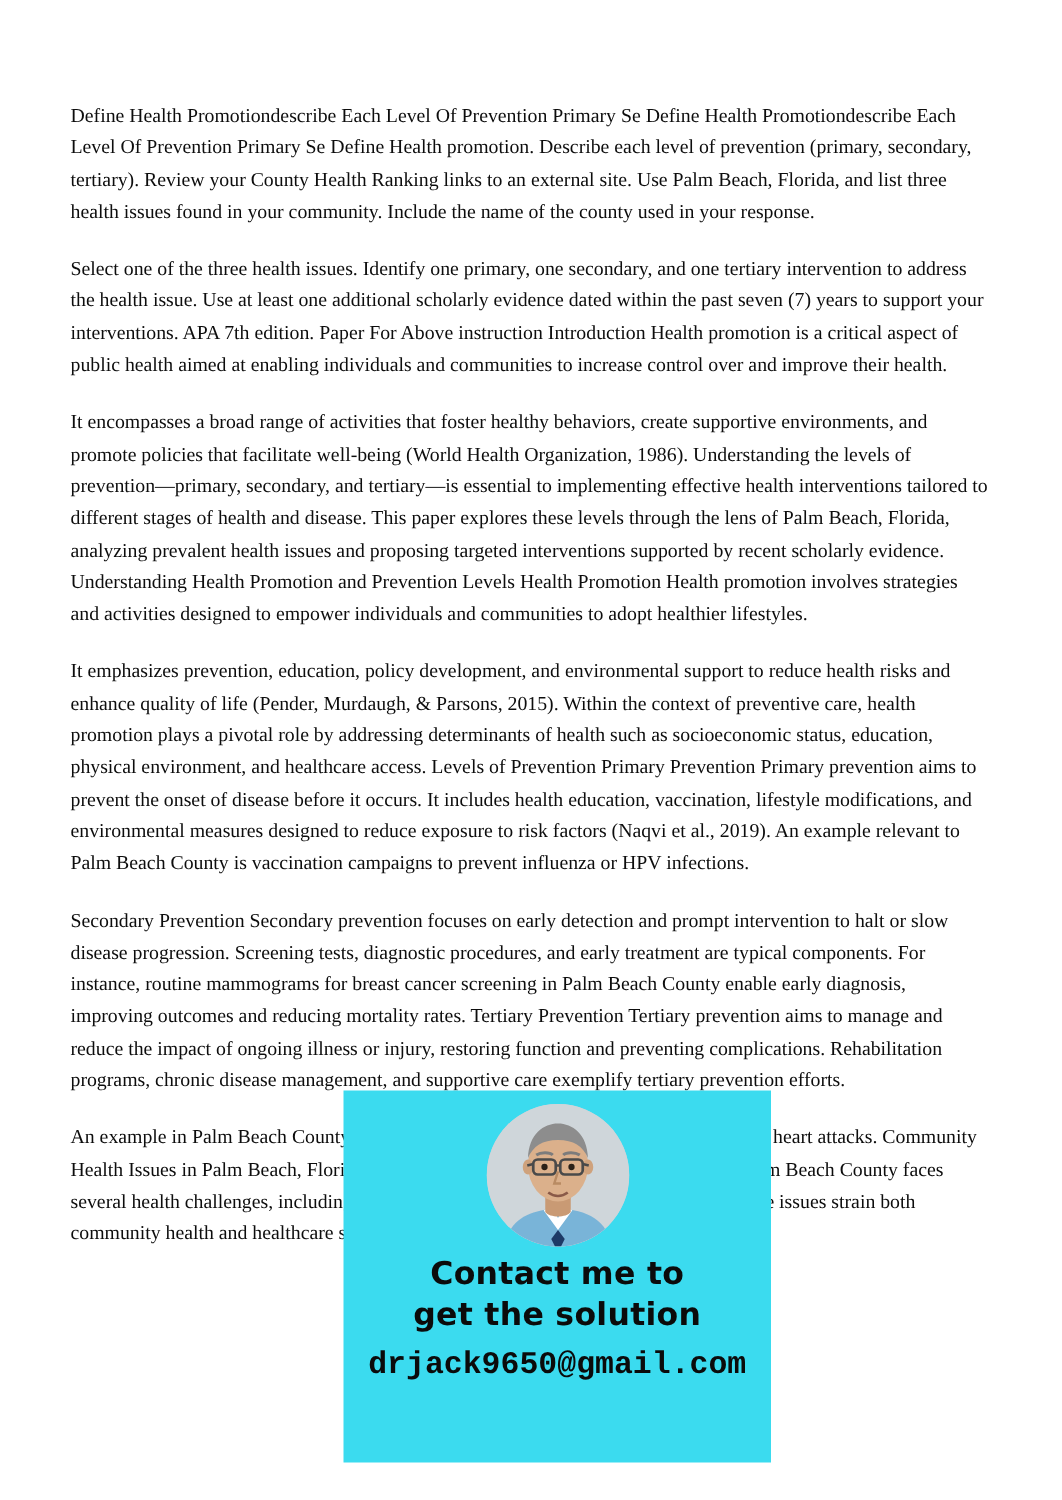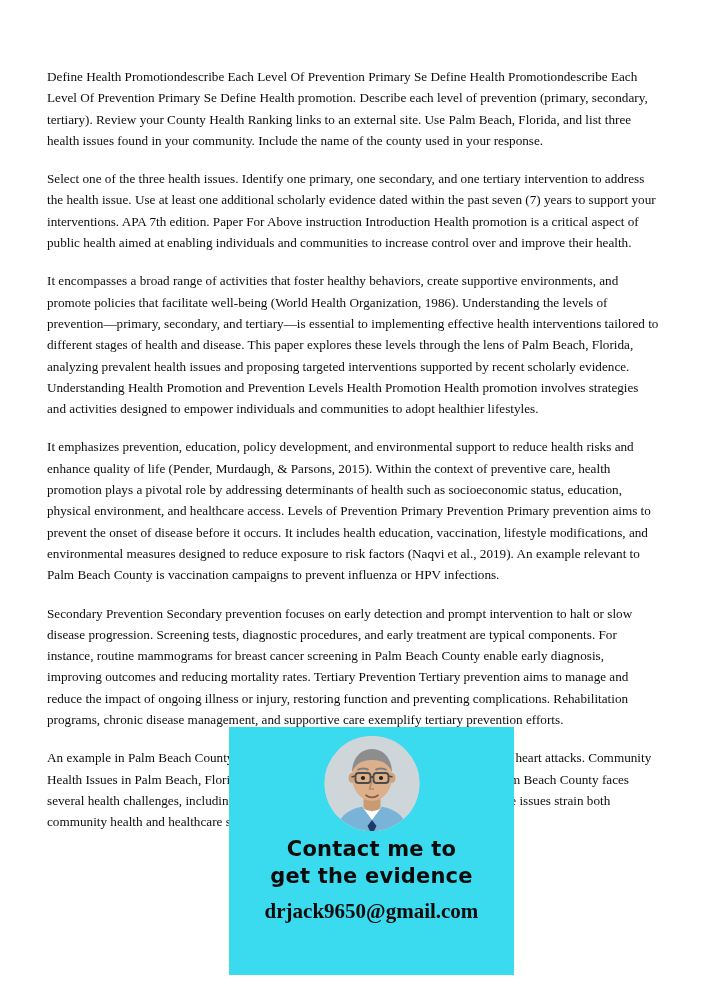--- a/index.html
+++ b/index.html
@@ -73,21 +73,21 @@
     color: #0b0b0b;
     letter-spacing: 0.2px;
   }
   .overlay-line1 { top: 110px; font-size: 21px; }
   .overlay-line2 { top: 137px; font-size: 21px; }
   .overlay-email {
     position: absolute;
     left: 0;
     top: 172px;
     width: 100%;
-    font-family: Liberation Serif, serif;
+    font-family: Liberation Mono, monospace;
     font-weight: bold;
     font-size: 21px;
     color: #0b0b0b;
   }
 </style>
 </head>
 <body>
 
 <div class="page">
 
@@ -133,17 +133,17 @@
 
         <path d="M33 34 C36 32 42 32 44 34" stroke="#7c7c7c" stroke-width="2" fill="none"></path>
         <path d="M51 34 C53 32 59 32 62 34" stroke="#7c7c7c" stroke-width="2" fill="none"></path>
 
         <path d="M47.5 45 L45 53 L49.5 53" stroke="#b98b63" stroke-width="1.6" fill="none"></path>
 
         <path d="M41 59 C45 62 50 62 54 59" stroke="#8a5a48" stroke-width="1.8" fill="none"></path>
       </svg>
     </div>
     <div class="overlay-line overlay-line1">Contact me to</div>
-    <div class="overlay-line overlay-line2">get the evidence</div>
+    <div class="overlay-line overlay-line2">get the solution</div>
     <div class="overlay-email">drjack9650@gmail.com</div>
   </div>
 
 </div>
 
 </body></html>

